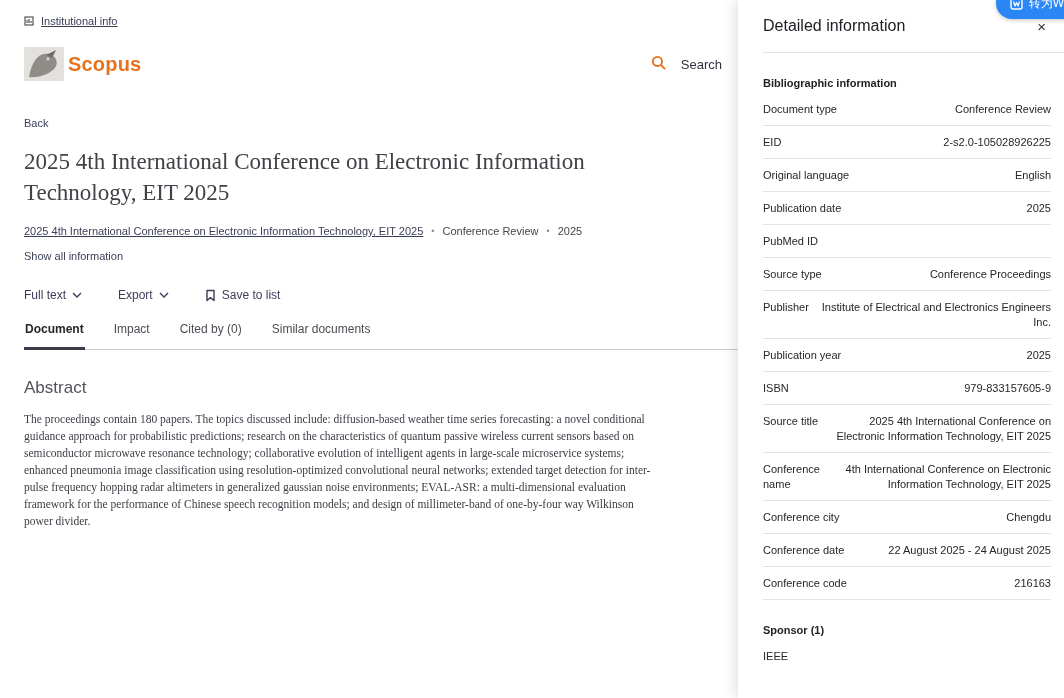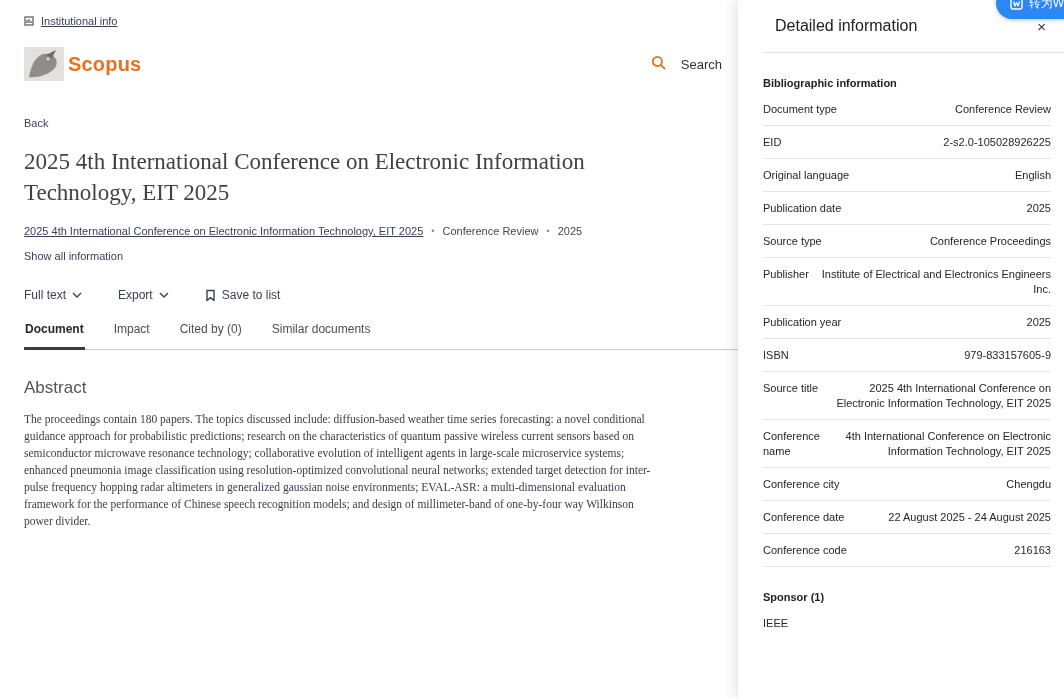--- a/index.html
+++ b/index.html
@@ -45,21 +45,21 @@
   .tab.active { color: #26262c; font-weight: 700; border-bottom-color: #3a3d49; }
 
   .abs-h { margin: 28px 0 0; font-size: 17px; font-weight: 400; color: #53535b; }
   .abs { font-family: "Liberation Serif", serif; font-size: 11.5px; line-height: 17px;
     color: #3c3c45; max-width: 628px; margin: 13px 0 0; }
 
   
   .panel { position: absolute; right: 0; top: 0; width: 326px; height: 698px; background: #fff;
     box-shadow: -3px 0 12px rgba(40,40,40,.14); }
   .panel-head { display: flex; align-items: flex-start; justify-content: space-between;
-    padding: 17px 14px 0 25px; margin-left: 12px; }
+    padding: 17px 14px 0 25px; }
   .panel-title { margin: 0; font-size: 16px; font-weight: 500; color: #202026; }
   .close-btn { background: none; border: none; padding: 2px 4px; font-size: 15px; line-height: 1;
     color: #333; cursor: pointer; font-family: "Liberation Sans", sans-serif; }
   .panel-divider { height: 1px; background: #e2e2e2; margin: 16px 0 0 25px; }
 
   .panel-body { padding: 0 13px 0 25px; }
   .sec-title { font-size: 11px; font-weight: 700; color: #1f1f24; margin: 24px 0 4px; }
   .prow { display: flex; justify-content: space-between; align-items: flex-start;
     padding: 9px 0 8px; border-bottom: 1px solid #e4e4e4; font-size: 11px; line-height: 15px; color: #26262b; }
   .plabel { flex: 1 1 auto; }
@@ -183,20 +183,24 @@
           </div>
           <div class="prow">
             <div class="plabel">Original language</div>
             <div class="pvalue">English</div>
           </div>
           <div class="prow">
             <div class="plabel">Publication date</div>
             <div class="pvalue">2025</div>
           </div>
           <div class="prow">
+            <div class="plabel">PubMed ID</div>
+            <div class="pvalue"></div>
+          </div>
+          <div class="prow">
             <div class="plabel">Source type</div>
             <div class="pvalue">Conference Proceedings</div>
           </div>
           <div class="prow">
             <div class="plabel">Publisher</div>
             <div class="pvalue">Institute of Electrical and Electronics Engineers Inc.</div>
           </div>
           <div class="prow">
             <div class="plabel">Publication year</div>
             <div class="pvalue">2025</div>

